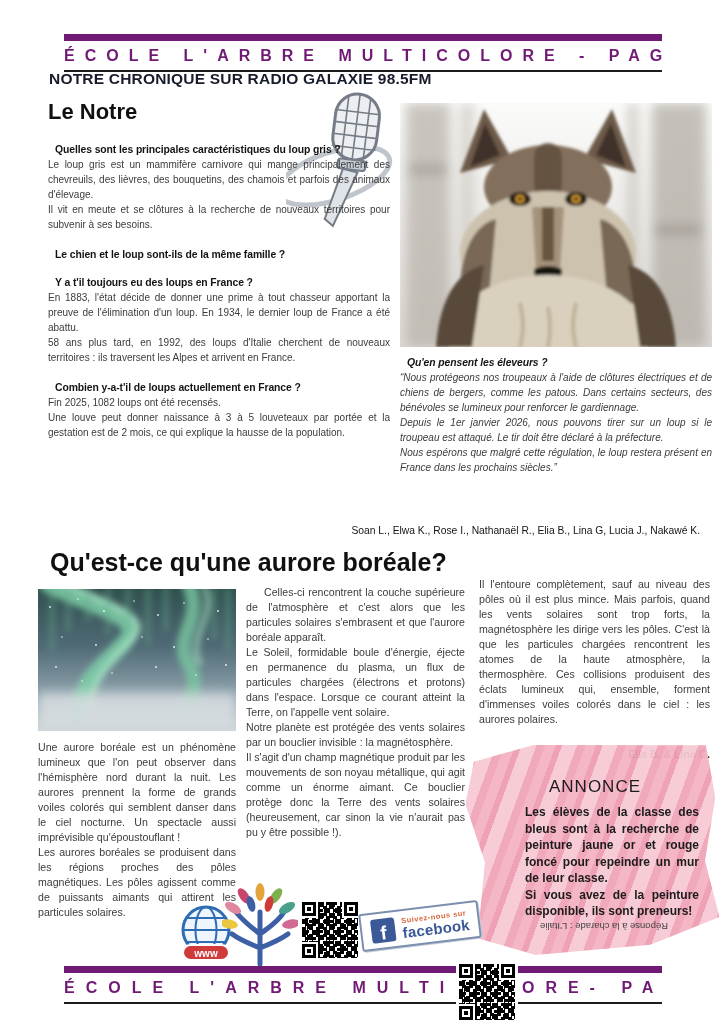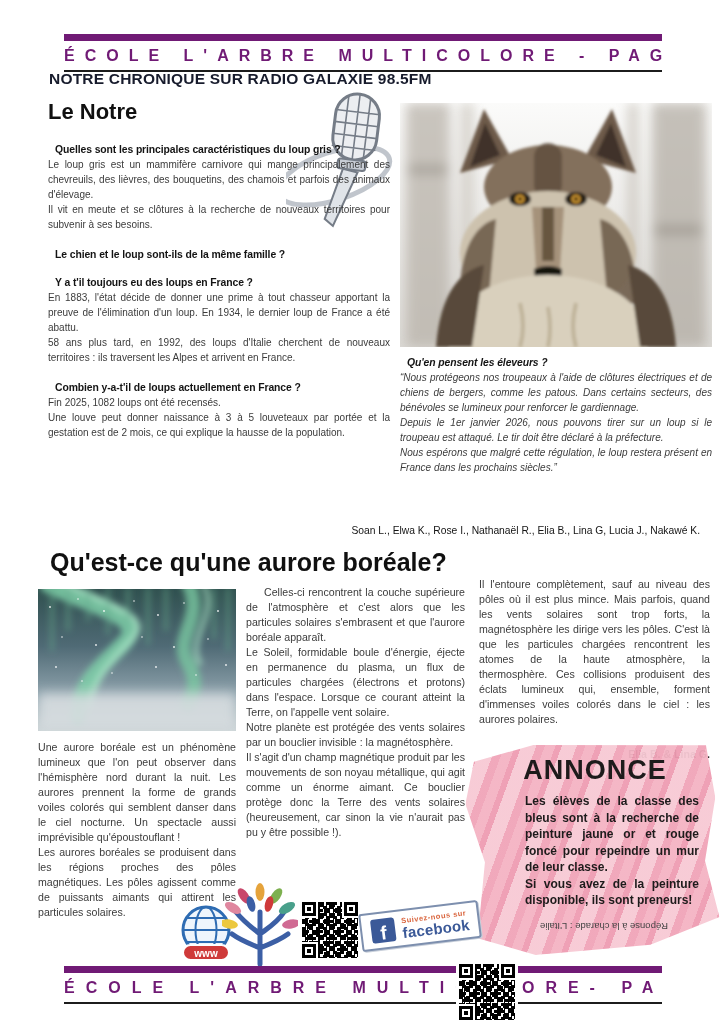--- a/index.html
+++ b/index.html
@@ -39,22 +39,22 @@
   #acol2{top:585px;left:246px;width:219px;}
   #acol2 p.indent{text-indent:18px;}
   #acol3{top:577px;left:479px;width:231px;}
   #aurora-signature{text-align:right;font-weight:700;font-size:10.6px;color:#141414;margin-top:21px;}
 
   
   #annonce{position:absolute;top:751px;left:477px;width:236px;height:206px;z-index:1;}
   .annonce-bg{position:absolute;inset:-8px -4px 4px -10px;transform:rotate(-2deg);opacity:.95;
       background:repeating-linear-gradient(112deg,#f4b3c3 0 10px,#ee9cb2 10px 16px,#f7c9d4 16px 30px,#f0a4b8 30px 38px);
       clip-path:polygon(4% 7%,28% 0,97% 3%,100% 28%,95% 58%,100% 85%,72% 97%,26% 100%,3% 91%,7% 55%,0 27%);}
-  .annonce-title{position:relative;z-index:2;text-align:center;margin-top:4px;
-      font-size:27px;font-weight:700;letter-spacing:1px;color:#1d1b1b;}
+  .annonce-title{position:relative;z-index:2;text-align:center;margin-top:26px;
+      font-size:17px;font-weight:400;letter-spacing:1px;color:#1d1b1b;}
   .annonce-body{position:relative;z-index:2;margin:7px 14px 16px 48px;font-size:12px;font-weight:700;
       line-height:16.5px;color:#1d1b1b;text-align:justify;}
   .annonce-body p{margin:0;}
   #charade{position:absolute;top:921px;left:540px;z-index:4;transform:rotate(180deg);
       font-size:9.5px;color:#444;white-space:nowrap;}
 
   
   .bicon{position:absolute;z-index:3;}
   #globe-icon{top:903px;left:177px;}
   #tree-icon{top:882px;left:222px;}

